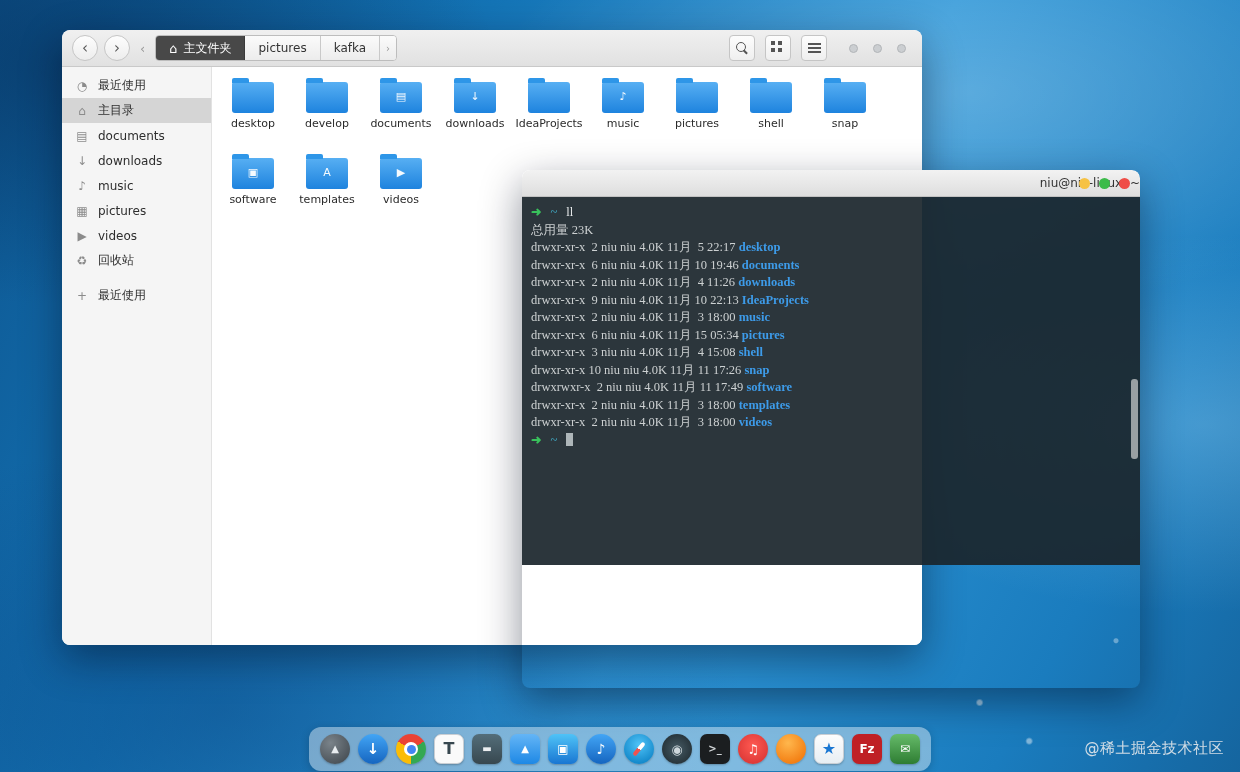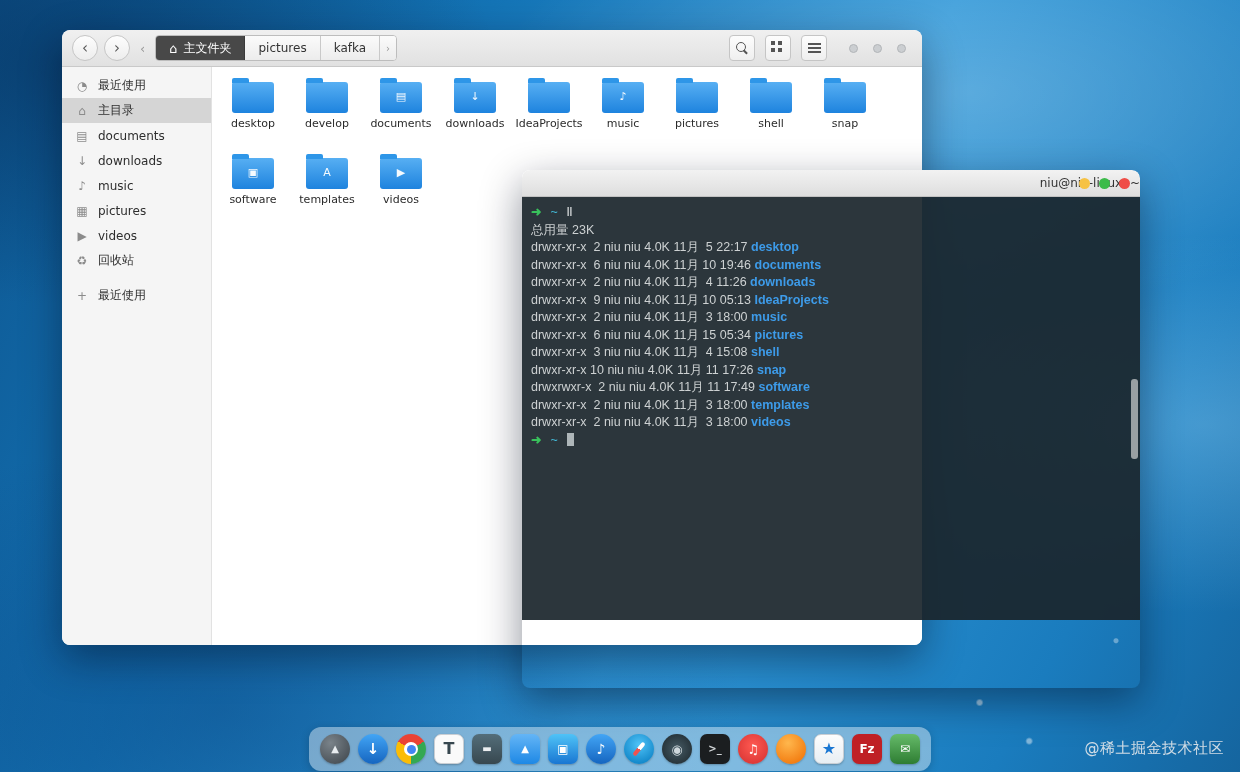--- a/index.html
+++ b/index.html
@@ -57,22 +57,22 @@
   .flabel{margin-top:5px;font-size:11px;color:#2b2b2b;text-align:center;line-height:12px;max-width:72px;word-break:break-all}
 
   
   .window-terminal{left:522px;top:170px;width:618px;height:518px;border-radius:8px;overflow:hidden}
   .term-titlebar{height:27px;background:linear-gradient(#f2f2f2,#dedede);border-bottom:1px solid #c2c2c2;
     display:flex;align-items:center;position:relative;border-radius:8px 8px 0 0}
   .term-title{flex:1;text-align:right;font-size:12px;color:#333}
   .term-lights{position:absolute;right:10px;top:8px;display:flex;gap:9px}
   .light{width:11px;height:11px;border-radius:50%}
   .light.yellow{background:#f6c244}.light.green{background:#3cbb4a}.light.red{background:#ef4d47}
-  .term-body{position:relative;height:423px;background:rgba(26,37,43,.92);padding:7px 9px;
-    font-family:Liberation Sans, sans-serif;font-size:12.5px;color:#cdd1d2}
+  .term-body{position:relative;height:368px;background:rgba(26,37,43,.92);padding:7px 9px;
+    font-family:Liberation Serif, serif;font-size:12.5px;color:#cdd1d2}
   .tline{white-space:pre;line-height:17.5px;height:17.5px}
   .tarrow{color:var(--green,#39c25c);font-weight:bold;margin-right:9px}
   .tcwd{color:var(--cyan,#43b9d7)}
   .tcmd{color:#e6e9ea;margin-left:9px}
   .tmeta{color:#cdd1d2}
   .tname{color:var(--blue,#3d9be9);font-weight:bold}
   .cursor{display:inline-block;width:7px;height:13px;background:#aeb6b9;vertical-align:-2px;margin-left:9px}
   .term-scrollthumb{position:absolute;right:2px;top:182px;width:7px;height:80px;background:#99a0a3;border-radius:3px}
 
   
@@ -249,21 +249,21 @@
         <span class="light red"></span>
       </div>
     </div>
     <div class="term-body">
         <div class="tline"><span class="tarrow">➜</span><span class="tcwd">~</span><span class="tcmd">ll</span></div>
         <div class="tline">总用量 23K</div>
         <div>
           <div class="tline"><span class="tmeta">drwxr-xr-x  2 niu niu 4.0K 11月  5 22:17 </span><span class="tname">desktop</span></div>
           <div class="tline"><span class="tmeta">drwxr-xr-x  6 niu niu 4.0K 11月 10 19:46 </span><span class="tname">documents</span></div>
           <div class="tline"><span class="tmeta">drwxr-xr-x  2 niu niu 4.0K 11月  4 11:26 </span><span class="tname">downloads</span></div>
-          <div class="tline"><span class="tmeta">drwxr-xr-x  9 niu niu 4.0K 11月 10 05:13 </span><span class="tname">IdeaProjects</span></div>
+          <div class="tline"><span class="tmeta">drwxr-xr-x  9 niu niu 4.0K 11月 10 22:13 </span><span class="tname">IdeaProjects</span></div>
           <div class="tline"><span class="tmeta">drwxr-xr-x  2 niu niu 4.0K 11月  3 18:00 </span><span class="tname">music</span></div>
           <div class="tline"><span class="tmeta">drwxr-xr-x  6 niu niu 4.0K 11月 15 05:34 </span><span class="tname">pictures</span></div>
           <div class="tline"><span class="tmeta">drwxr-xr-x  3 niu niu 4.0K 11月  4 15:08 </span><span class="tname">shell</span></div>
           <div class="tline"><span class="tmeta">drwxr-xr-x 10 niu niu 4.0K 11月 11 17:26 </span><span class="tname">snap</span></div>
           <div class="tline"><span class="tmeta">drwxrwxr-x  2 niu niu 4.0K 11月 11 17:49 </span><span class="tname">software</span></div>
           <div class="tline"><span class="tmeta">drwxr-xr-x  2 niu niu 4.0K 11月  3 18:00 </span><span class="tname">templates</span></div>
           <div class="tline"><span class="tmeta">drwxr-xr-x  2 niu niu 4.0K 11月  3 18:00 </span><span class="tname">videos</span></div>
         </div>
         <div class="tline"><span class="tarrow">➜</span><span class="tcwd">~</span><span class="cursor"></span></div>
         <div class="term-scrollthumb"></div>

